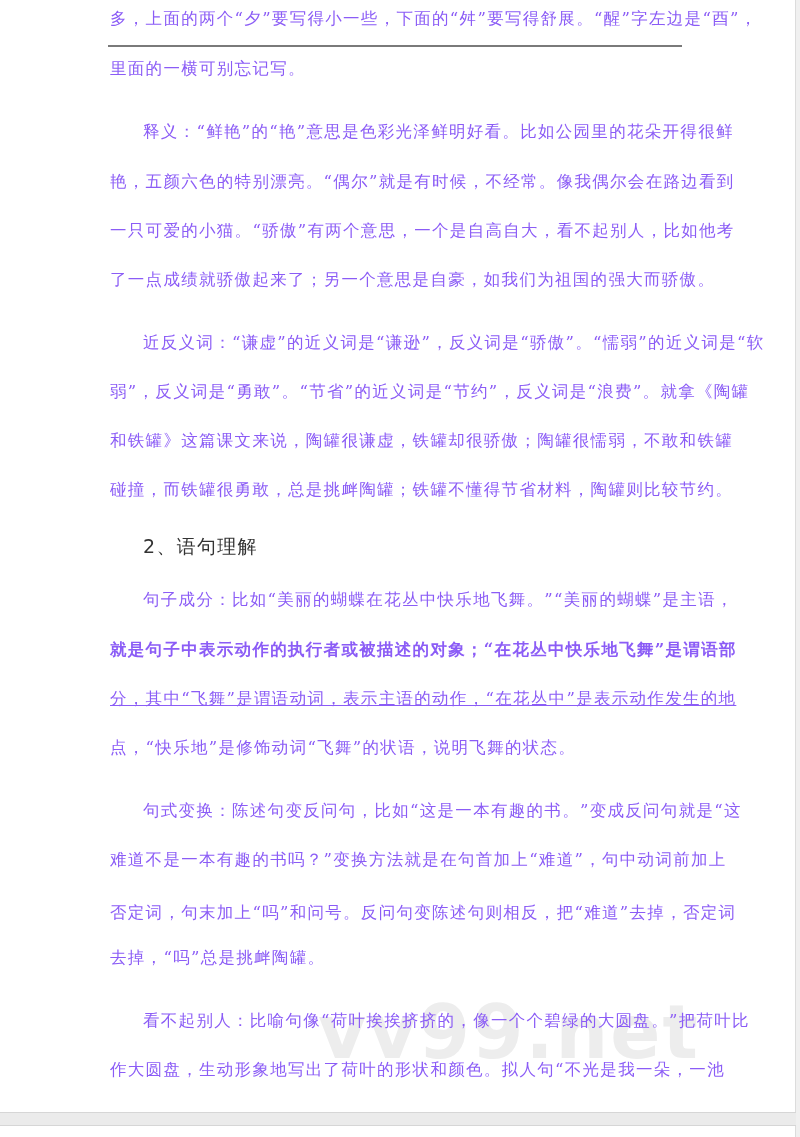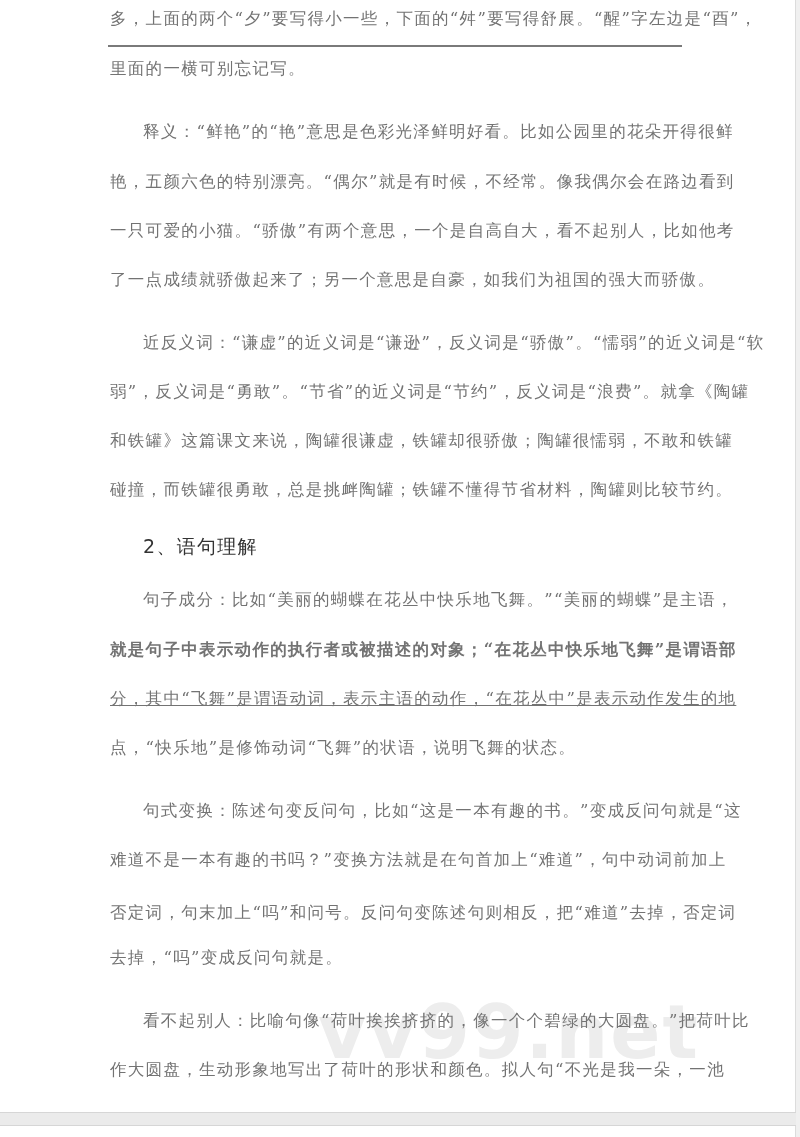--- a/index.html
+++ b/index.html
@@ -8,21 +8,21 @@
     background: #ffffff;
     font-family: "DejaVu Serif", "Liberation Serif", serif;
     color: #3a3a3a;
   }
   .page { position: absolute; left: 0; top: 0; width: 796px; height: 1112px; background: #fff; }
   .right-edge { position: absolute; right: 0; top: 0; width: 4px; height: 1137px; background: #f0f0f0; border-left: 1px solid #dcdcdc; }
   .header-rule { position: absolute; left: 108px; top: 45px; width: 574px; height: 2px; background: #7a7a7a; }
   .content { position: absolute; left: 110px; top: 55px; width: 576px; }
   .line {
     position: absolute; left: 0; white-space: nowrap;
-    font-size: 16.5px; letter-spacing: 1.3px; line-height: 20px; color: #737373;
+    font-size: 16.5px; letter-spacing: 1.3px; line-height: 20px; color: #8b5cf6;
   }
   .heading { font-family: "DejaVu Sans", "Liberation Sans", sans-serif; font-size: 19px; color: #333; }
   .watermark {
     position: absolute; left: 318px; top: 995px;
     font-family: "DejaVu Sans", "Liberation Sans", sans-serif;
     font-weight: bold; font-size: 74px; letter-spacing: 2px;
     color: #ededed; line-height: 1;
   }
   .bottom-bar {
     position: absolute; left: 0; top: 1112px; width: 796px; height: 12px;
@@ -47,19 +47,19 @@
       <div class="line" style="top: 376px; left: 0px;">和铁罐》这篇课文来说，陶罐很谦虚，铁罐却很骄傲；陶罐很懦弱，不敢和铁罐</div>
       <div class="line" style="top: 425px; left: 0px;">碰撞，而铁罐很勇敢，总是挑衅陶罐；铁罐不懂得节省材料，陶罐则比较节约。</div>
       <div class="line heading" style="top: 481px; left: 33px;">2、语句理解</div>
       <div class="line" style="top: 535px; left: 33px;">句子成分：比如“美丽的蝴蝶在花丛中快乐地飞舞。”“美丽的蝴蝶”是主语，</div>
       <div class="line" style="top: 585px; left: 0px; font-weight: bold;">就是句子中表示动作的执行者或被描述的对象；“在花丛中快乐地飞舞”是谓语部</div>
       <div class="line" style="top: 634px; left: 0px; text-decoration: underline;">分，其中“飞舞”是谓语动词，表示主语的动作，“在花丛中”是表示动作发生的地</div>
       <div class="line" style="top: 683px; left: 0px;">点，“快乐地”是修饰动词“飞舞”的状语，说明飞舞的状态。</div>
       <div class="line" style="top: 746px; left: 33px;">句式变换：陈述句变反问句，比如“这是一本有趣的书。”变成反问句就是“这</div>
       <div class="line" style="top: 795px; left: 0px;">难道不是一本有趣的书吗？”变换方法就是在句首加上“难道”，句中动词前加上</div>
       <div class="line" style="top: 828px; left: 0px; margin-top: 20px;">否定词，句末加上“吗”和问号。反问句变陈述句则相反，把“难道”去掉，否定词</div>
-      <div class="line" style="top: 893px; left: 0px;">去掉，“吗”变成反问句就是。</div>
+      <div class="line" style="top: 893px; left: 0px;">去掉，“吗”总是挑衅陶罐。</div>
       <div class="line" style="top: 956px; left: 33px;">看不起别人：比喻句像“荷叶挨挨挤挤的，像一个个碧绿的大圆盘。”把荷叶比</div>
       <div class="line" style="top: 1005px; left: 0px;">作大圆盘，生动形象地写出了荷叶的形状和颜色。拟人句“不光是我一朵，一池</div>
     </div>
 </div>
 <div class="right-edge"></div>
 <div class="bottom-bar"></div>
 
 </body></html>

